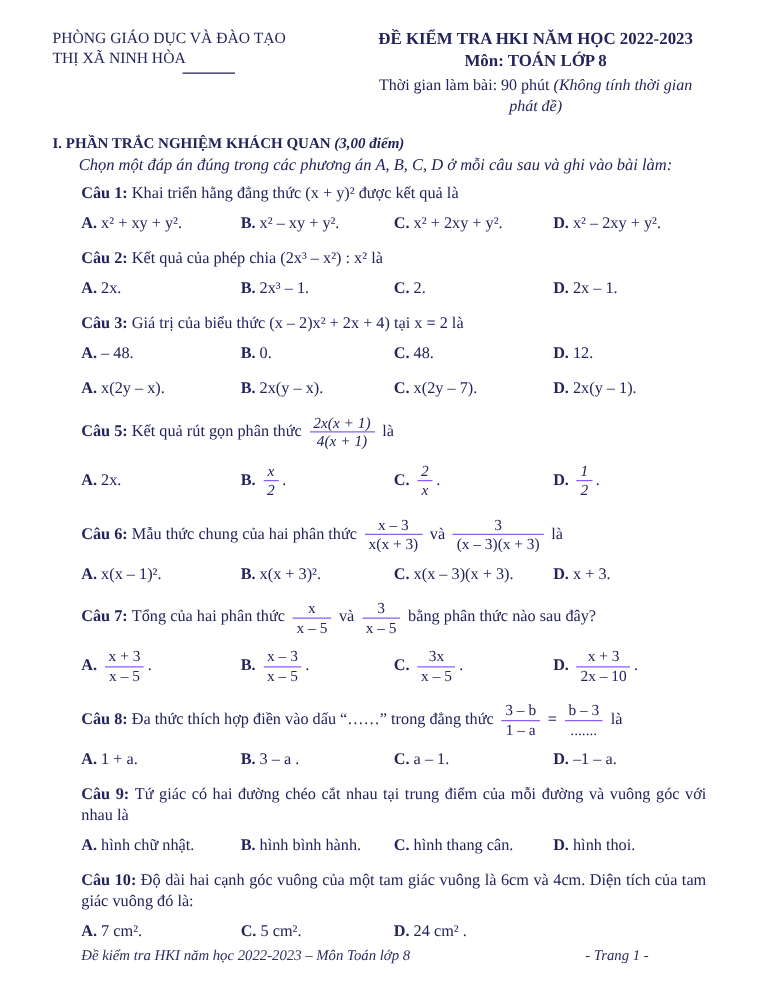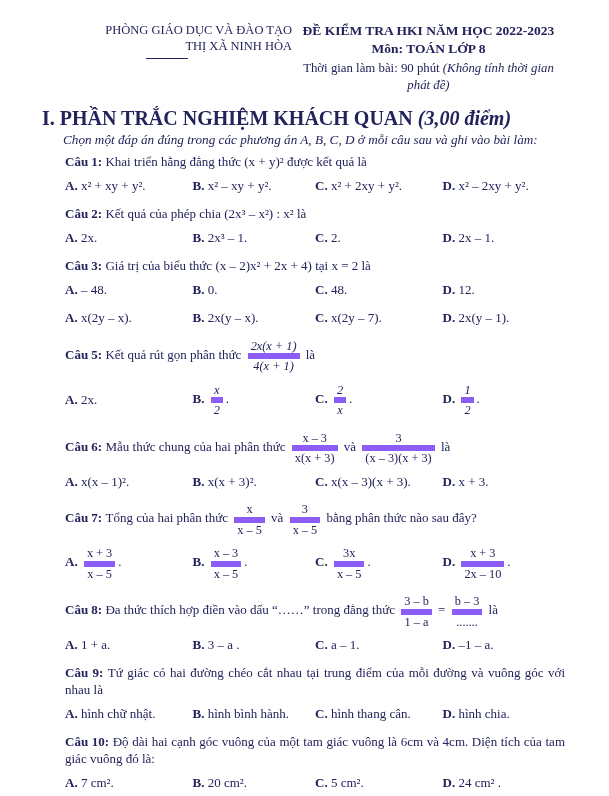--- a/index.html
+++ b/index.html
@@ -4,46 +4,46 @@
 <style>
   html,body{margin:0;padding:0;background:#ffffff;}
   body{width:609px;height:796px;overflow:hidden;
        font-family:"Liberation Serif","DejaVu Serif",serif;
        color:#23235c;}
   .page{position:relative;box-sizing:border-box;width:609px;height:796px;
         padding:22px 44px 0 42px;background:#ffffff;}
 
   
   .header{display:flex;align-items:flex-start;}
-  .header-left{width:250px;text-align:right;font-size:12.5px;line-height:1.3;font-family:Liberation Serif, serif;}
+  .header-left{width:250px;text-align:left;font-size:12.5px;line-height:1.3;font-family:Liberation Serif, serif;}
   .header-right{flex:1;text-align:center;line-height:1.3;}
   .hr-bold{font-weight:bold;font-size:13.5px;}
   .hr-sub{font-size:12.8px;margin-top:3px;}
   .hr-sub .it{font-style:italic;}
   .left-rule{width:42px;border-top:1.4px solid #23235c;margin:3px auto 0;height:0;}
 
   
-  .section-title{margin:14px 0 2px 0;font-weight:bold;font-size:20px;}
+  .section-title{margin:14px 0 2px 0;font-weight:bold;font-size:12px;}
   .section-title .pts{font-style:italic;}
   .instruction{margin:2px 0 6px 21px;font-style:italic;font-size:13.2px;}
 
   
   .questions{font-size:13px;line-height:1.3;}
   .question{margin:0;}
   .q-text{margin:0 0 7px 23px;text-align:justify;}
   .q-label{font-weight:bold;}
   .opts{display:grid;grid-template-columns:25.5% 24.5% 25.5% 24.5%;
         margin:0 0 11px 23px;align-items:center;}
   .opt{white-space:nowrap;}
   .opt-letter{font-weight:bold;}
 
   
   .frac{display:inline-block;vertical-align:middle;text-align:center;
         font-size:12.3px;line-height:1.18;margin:1px 3px;}
-  .frac .fnum{display:block;padding:0 3px;border-bottom:6px solid #8b5cf6;}
+  .frac .fnum{display:block;padding:0 3px;border-bottom:1px solid #8b5cf6;}
   .frac .fden{display:block;padding:0 3px;}
   .frac.it{font-style:italic;}
 
   
   .footer{position:absolute;left:65px;right:90px;bottom:24px;
           display:flex;justify-content:space-between;
           font-style:italic;font-size:11.8px;color:#2c2c62;}
 </style>
 </head>
 <body>
@@ -138,28 +138,31 @@
           <div class="opt"><span class="opt-letter">C. </span><span>a – 1.</span></div>
           <div class="opt"><span class="opt-letter">D. </span><span>–1 – a.</span></div>
         </div>
       </div>
       <div class="question">
         <div class="q-text"><span class="q-label">Câu 9: </span><span>Tứ giác có hai đường chéo cắt nhau tại trung điểm của mỗi đường và vuông góc với nhau là</span></div>
         <div class="opts">
           <div class="opt"><span class="opt-letter">A. </span><span>hình chữ nhật.</span></div>
           <div class="opt"><span class="opt-letter">B. </span><span>hình bình hành.</span></div>
           <div class="opt"><span class="opt-letter">C. </span><span>hình thang cân.</span></div>
-          <div class="opt"><span class="opt-letter">D. </span><span>hình chia.</span></div>
+          <div class="opt"><span class="opt-letter">D. </span><span>hình thoi.</span></div>
         </div>
       </div>
       <div class="question">
         <div class="q-text"><span class="q-label">Câu 10: </span><span>Độ dài hai cạnh góc vuông của một tam giác vuông là 6cm và 4cm. Diện tích của tam giác vuông đó là:</span></div>
         <div class="opts">
           <div class="opt"><span class="opt-letter">A. </span><span>7 cm².</span></div>
-          <div class="opt"><span class="opt-letter">B. </span><span>20 cm².</span></div>
           <div class="opt"><span class="opt-letter">C. </span><span>5 cm².</span></div>
           <div class="opt"><span class="opt-letter">D. </span><span>24 cm² .</span></div>
         </div>
       </div>
     </div>
 
+  <div class="footer">
+    <span>Đề kiểm tra HKI năm học 2022-2023 – Môn Toán lớp 8</span>
+    <span>- Trang 1 -</span>
+  </div>
 
 </div>
 
 </body></html>

